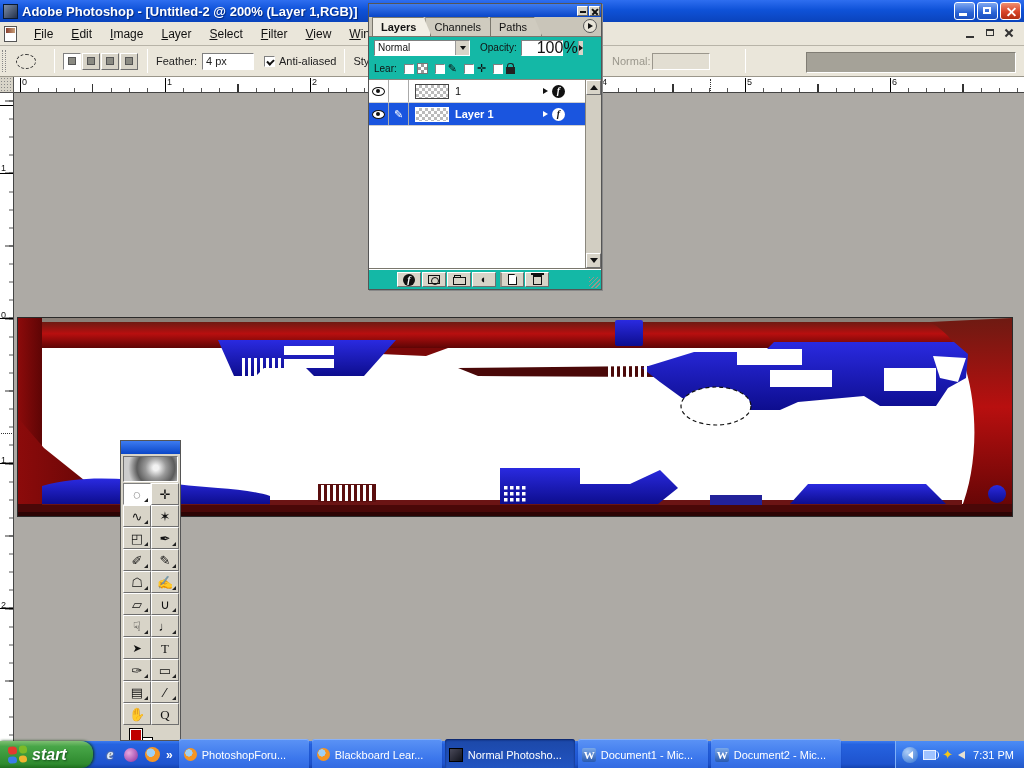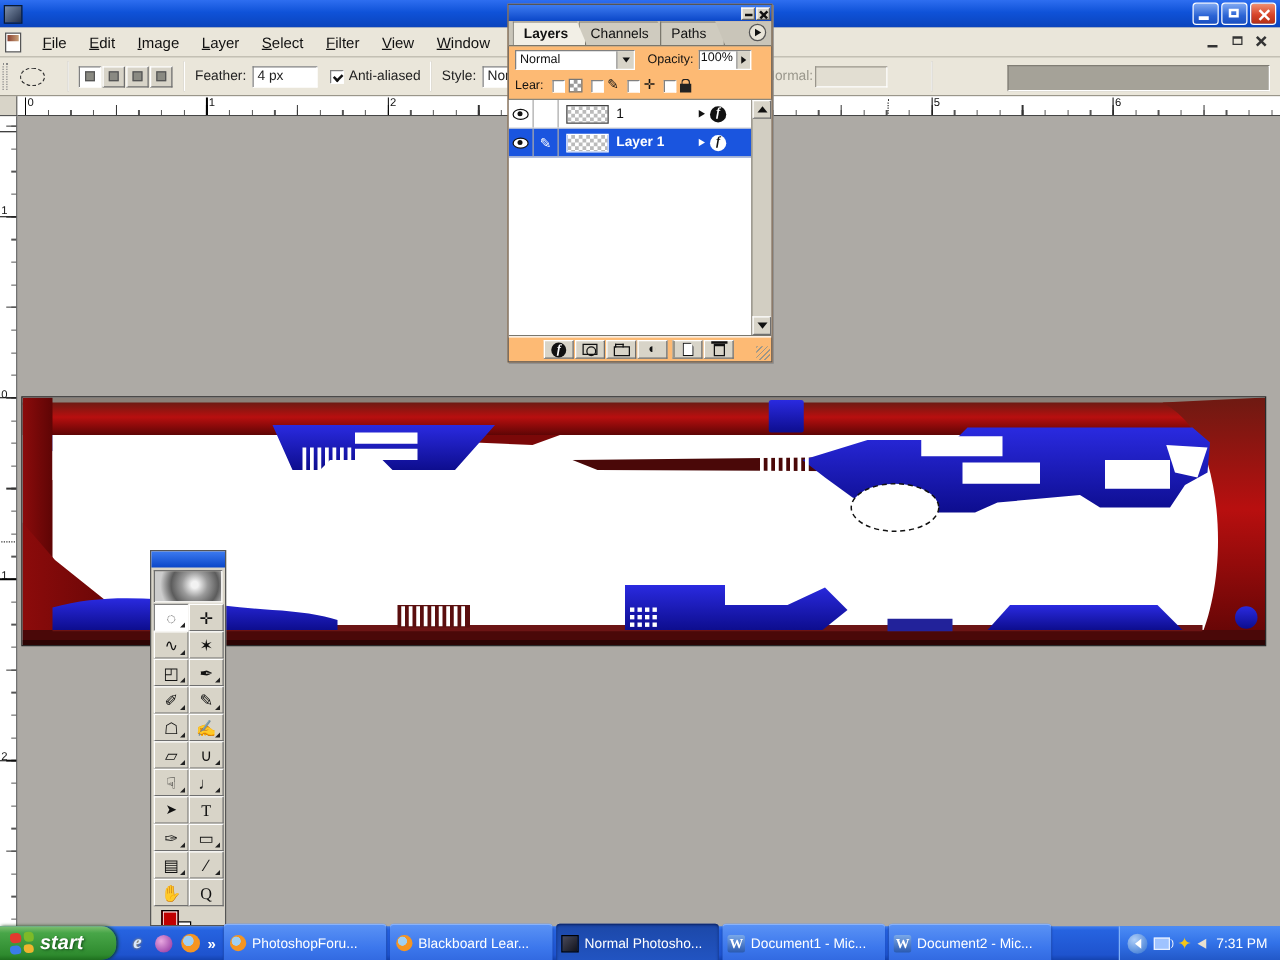--- a/index.html
+++ b/index.html
@@ -82,22 +82,22 @@
      background:repeating-linear-gradient(180deg,#000 0 1px,transparent 1px 145px); background-position:0 80px; }
   .ruler-left .lbl { position:absolute; left:1px; font-size:9px; color:#111; }
   .cursor-x { position:absolute; left:710px; top:79px; height:12px; width:0; border-left:1px dotted #333; }
   .cursor-y { position:absolute; left:1px; top:433px; width:11px; height:0; border-top:1px dotted #333; }
 
   
   .workspace { position:absolute; left:14px; top:93px; width:1010px; height:648px; background:#ADAAA5; }
   .canvas { position:absolute; left:18px; top:318px; width:994px; height:198px; background:#fff; outline:1px solid #2a2a2a; }
 
   
-  .palette { position:absolute; left:406px; top:3px; width:212px; height:287px;
-    background:#fdba74; border:1px solid #555; box-shadow:1px 1px 0 #888;
+  .palette { position:absolute; left:368px; top:3px; width:234px; height:287px;
+    background:#14b8a6; border:1px solid #555; box-shadow:1px 1px 0 #888;
     display:flex; flex-direction:column; font-size:10px; color:#111; z-index:40; }
   .pal-title { height:13px; background:linear-gradient(180deg,#3d7bf0,#0a46c8); display:flex; align-items:center; justify-content:flex-end; padding-right:1px; }
   .pal-btn { width:11px; height:10px; margin-left:1px; background:#D8D4C8; border:1px solid; border-color:#fff #666 #666 #fff; position:relative; }
   .pal-btn .m { position:absolute; left:2px; bottom:2px; width:6px; height:2px; background:#111; }
   .pal-btn .xx { position:absolute; left:1px; top:4px; width:8px; height:1.6px; background:#111; transform:rotate(45deg); }
   .pal-btn .xx2 { transform:rotate(-45deg); }
   .pal-tabs { height:20px; display:flex; align-items:flex-end; background:#C9C5B9; border-bottom:1px solid #7a776d; padding-left:3px; position:relative; }
   .tab { padding:3px 14px 3px 8px; margin-right:-6px; font-size:11px; border:1px solid #7a776d; border-bottom:none;
     clip-path:polygon(0 0, calc(100% - 8px) 0, 100% 100%, 0 100%); background:#CFCBBF; }
   .tab.active { background:#F2EFE6; font-weight:bold; position:relative; z-index:2; }
@@ -105,21 +105,21 @@
     background:#E8E4D8; border:1px solid #555; display:flex; align-items:center; justify-content:center; }
   .tri-r { width:0; height:0; border-left:5px solid #111; border-top:3px solid transparent; border-bottom:3px solid transparent; }
   .tri-d { width:0; height:0; border-top:4px solid #111; border-left:3px solid transparent; border-right:3px solid transparent; }
   .pal-row { display:flex; align-items:center; padding:0 5px; }
   .blend-row { height:21px; }
   .combo { width:96px; height:16px; background:#fff; border:1px solid; border-color:#808080 #fff #fff #808080;
     display:flex; align-items:center; font-size:10px; padding-left:3px; }
   .combo .arrow-btn { margin-left:auto; width:14px; height:100%; background:#D8D4C8; border-left:1px solid #999;
     display:flex; align-items:center; justify-content:center; }
   .opfield { width:42px; height:16px; background:#fff; border:1px solid; border-color:#808080 #fff #fff #808080;
-    display:flex; align-items:flex-start; font-size:10px; padding-left:1px; }
+    display:flex; align-items:center; font-size:16px; padding-left:15px; }
   .lock-row { height:22px; border-bottom:1px solid #8a877d; }
   .cb { width:10px; height:10px; margin:0 3px 0 7px; }
   .checker { background-image:conic-gradient(#9a9a9a 25%,#fff 0 50%,#9a9a9a 0 75%,#fff 0); background-size:6px 6px; }
   .lk-icon { font-size:11px; line-height:11px; }
   .layer-list { flex:1; background:#fff; border-bottom:1px solid #7a776d; position:relative; overflow:hidden; }
   .lrow { height:23px; display:flex; align-items:center; border-bottom:1px solid #cfcfcf; }
   .lrow .cell { width:20px; height:100%; border-right:1px solid #aaa; display:flex; align-items:center; justify-content:center; flex:none; }
   .eye { width:13px; height:9px; border:1px solid #111; border-radius:50%; position:relative; background:#fff; }
   .eye::after { content:""; position:absolute; left:3px; top:1.5px; width:4px; height:4px; background:#111; border-radius:50%; }
   .thumb { width:34px; height:15px; border:1px solid #444; margin:0 6px; flex:none;
@@ -201,20 +201,21 @@
     border-right:1px solid #fff; border-radius:0 4px 4px 0; }
   .aim { color:#F5C518; font-size:13px; margin-right:5px; }
   .spk { width:0; height:0; border-top:4px solid transparent; border-bottom:4px solid transparent; border-right:7px solid #E8E0D0; margin-right:8px; }
   .clock { color:#fff; font-size:11px; }
 </style>
 </head>
 <body>
 
 <div class="titlebar">
   <div class="app-icon"></div>
+  <span class="title-text">Adobe Photoshop - [Untitled-2 @ 200% (Layer 1,RGB)]</span>
   <div class="cap-btns">
     <div class="cap">
         <span class="ic-min"></span>
       </div>
     <div class="cap">
         <span class="ic-restore"></span>
       </div>
     <div class="cap close">
         <span class="ic-x"></span>
         <span class="ic-x ic-x2"></span>

